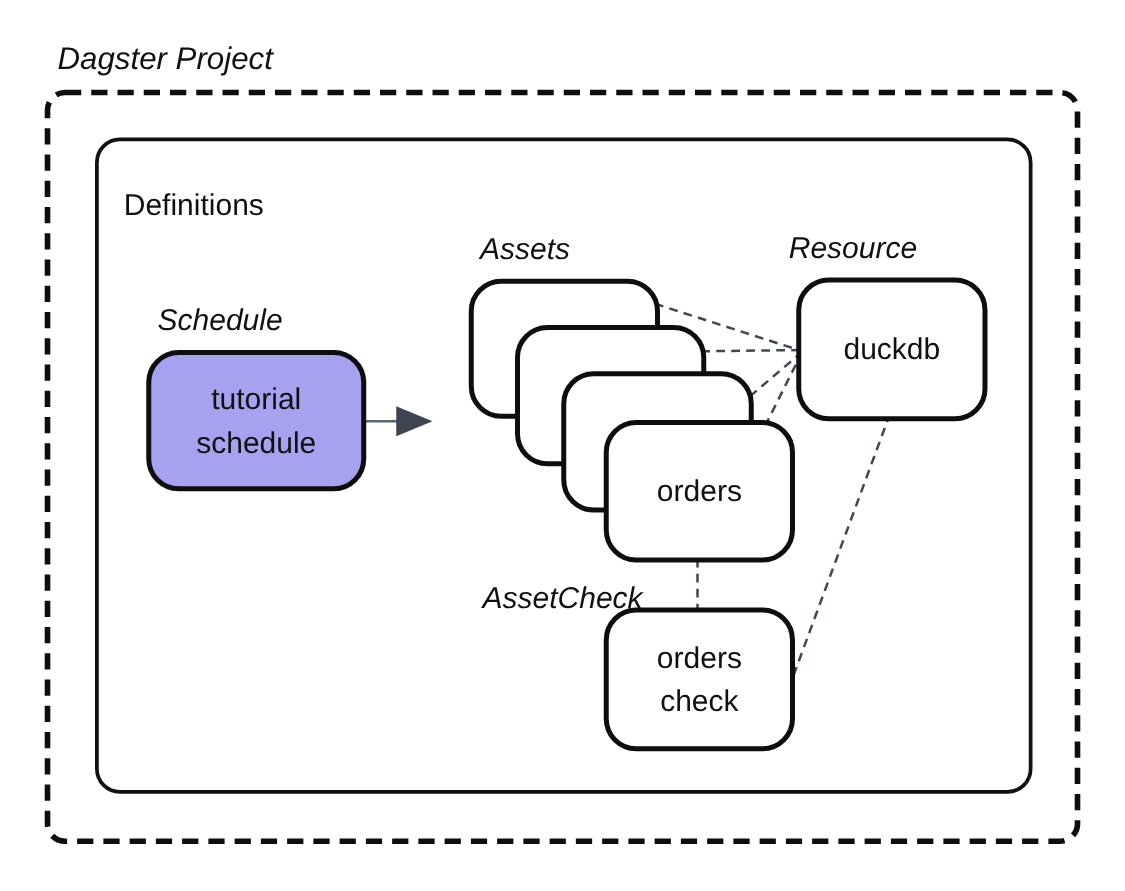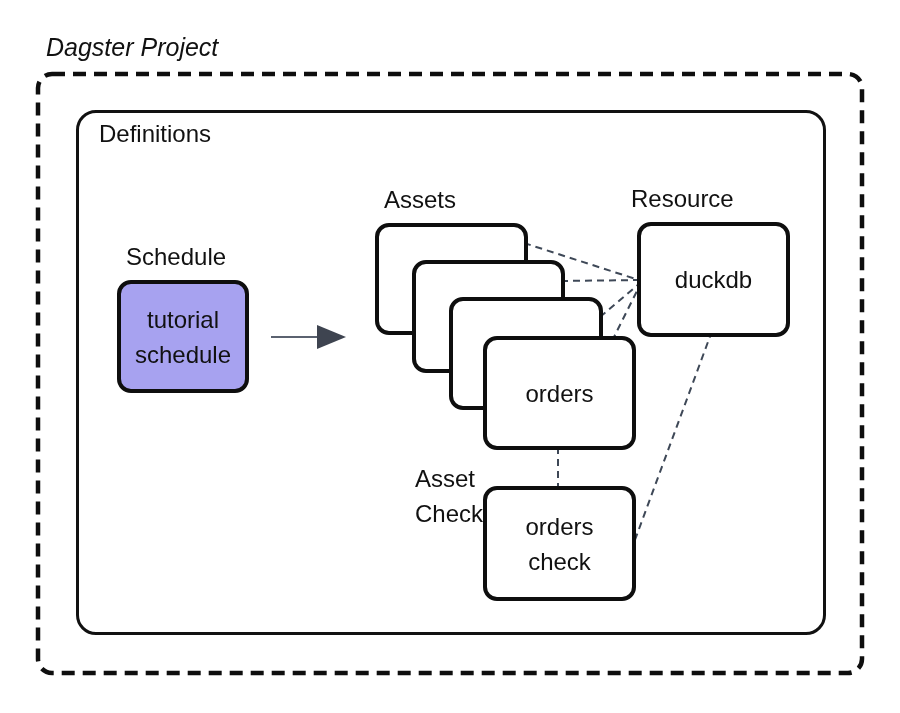--- a/index.html
+++ b/index.html
@@ -18,21 +18,21 @@
     width: 900px; height: 713px;
   }
   .label {
     position: absolute;
     font-size: 24px;
     font-weight: 500;
     color: #111111;
     white-space: nowrap;
     line-height: 1.2;
   }
-  .italic { }
+  .italic { font-style: italic; }
   .title {
     position: absolute;
     left: 46px; top: 33px;
     font-size: 25px;
     font-style: italic;
     font-weight: 500;
     color: #111111;
   }
   .definitions-box {
     position: absolute;
@@ -40,46 +40,46 @@
     width: 750px; height: 525px;
     border: 3.5px solid #111111;
     border-radius: 20px;
     background: transparent;
     box-sizing: border-box;
   }
   .node {
     position: absolute;
     background: #ffffff;
     border: 4px solid #0e0e0e;
-    border-radius: 14px;
+    border-radius: 26px;
     box-sizing: border-box;
     display: flex;
     flex-direction: column;
     align-items: center;
     justify-content: center;
     font-size: 24px;
     line-height: 35px;
     text-align: center;
     color: #111111;
   }
-  .schedule-node { left: 117px; top: 280px; width: 132px; height: 113px; background: #A7A2F0; }
+  .schedule-node { left: 117px; top: 280px; width: 176px; height: 113px; background: #A7A2F0; }
   .stack-1 { left: 375px; top: 223px; width: 153px; height: 112px; }
   .stack-2 { left: 412px; top: 260px; width: 153px; height: 113px; }
   .stack-3 { left: 449px; top: 297px; width: 154px; height: 113px; }
   .orders-aggregation-node { left: 483px; top: 336px; width: 153px; height: 114px; }
   .duckdb-node { left: 637px; top: 222px; width: 153px; height: 115px; }
   .orders-check-node { left: 483px; top: 486px; width: 153px; height: 115px; }
-  .definitions-label { left: 99px; top: 120px; font-style: normal; }
+  .definitions-label { left: 99px; top: 151px; font-style: normal; }
   .schedule-label { left: 126px; top: 243px; }
   .assets-label { left: 384px; top: 186px; }
   .resource-label { left: 631px; top: 185px; }
   .asset-check-label {
-    left: 415px; top: 461px;
+    left: 386px; top: 461px;
     display: flex;
-    flex-direction: column;
+    flex-direction: row;
     line-height: 35px;
   }
 </style>
 </head>
 <body>
 
 <div class="canvas">
 
   <div class="title">Dagster Project</div>
 

